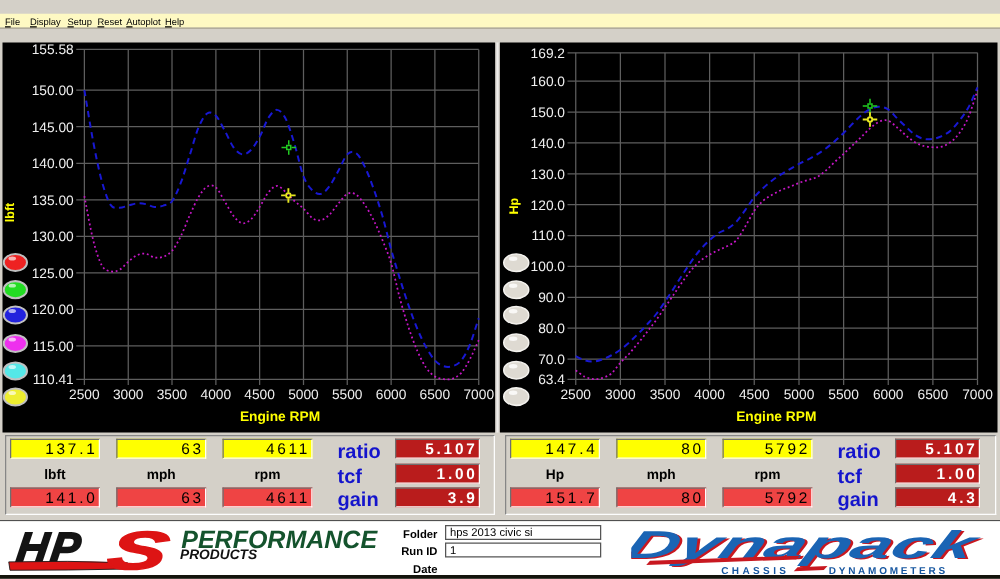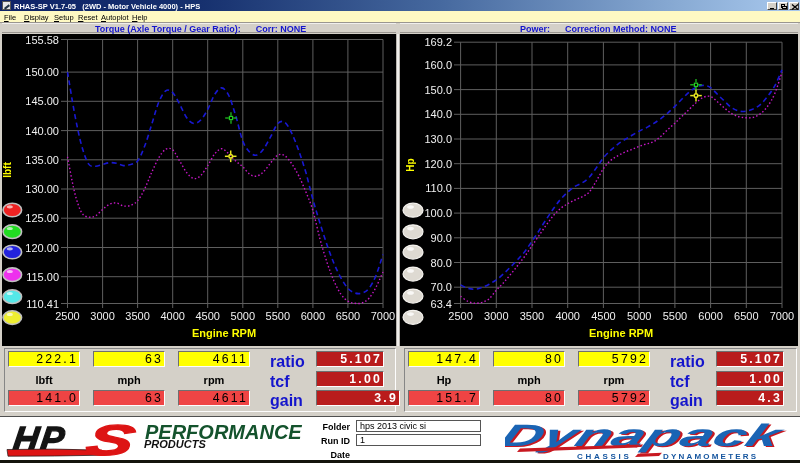--- a/index.html
+++ b/index.html
@@ -32,49 +32,27 @@
 #botdark{position:absolute;left:0;top:47px;width:800px;height:3px;background:#14140c;}
 #hpslogo{position:absolute;left:4px;top:7px;width:145px;height:43px;}
 #perf1{position:absolute;left:145px;top:9px;font-size:20px;font-weight:bold;font-style:italic;color:#14532d;line-height:1;}
 #perf2{position:absolute;left:144px;top:26px;font-size:11px;font-weight:bold;font-style:italic;color:#111;line-height:1;}
 .flabel{position:absolute;font-size:9px;font-weight:bold;color:#000;text-align:right;width:40px;}
 .fbox{position:absolute;left:356px;width:125px;height:12px;background:#fff;border:1px solid #555;font-size:9px;color:#000;padding-left:3px;line-height:11px;}
 #dynlogo{position:absolute;left:505px;top:9px;width:292px;height:40px;}
 </style></head>
 <body>
 <div id="win">
-  <div id="titlebar">
-    <div id="ticon"></div>
-    <div id="ttext">RHAS-SP V1.7-05&nbsp;&nbsp; (2WD - Motor Vehicle 4000) - HPS</div>
-    <div class="wbtn" style="left:767px;">
-        <i style="position:absolute;left:2px;top:4.5px;width:4px;height:1.5px;background:#000"></i>
-      </div>
-    <div class="wbtn" style="left:778px;">
-        <i style="position:absolute;left:1.5px;top:1px;width:4.5px;height:3.5px;border:1px solid #000"></i>
-        <i style="position:absolute;left:3px;top:2.5px;width:4.5px;height:3.5px;border:1px solid #000;background:#d4d0c8"></i>
-      </div>
-    <div class="wbtn" style="left:789px;">
-        <svg width="8" height="6" style="position:absolute;left:0.5px;top:0.5px">
-          <path d="M1 0.5 L7 5.5 M7 0.5 L1 5.5" stroke="#000" stroke-width="1.3"></path>
-        </svg>
-      </div>
-  </div>
   <div id="menubar">
     <span class="mi" style="left:4px;"><u>F</u>ile</span>
     <span class="mi" style="left:24px;"><u>D</u>isplay</span>
     <span class="mi" style="left:54px;"><u>S</u>etup</span>
     <span class="mi" style="left:78px;"><u>R</u>eset</span>
     <span class="mi" style="left:101px;"><u>A</u>utoplot</span>
     <span class="mi" style="left:132px;"><u>H</u>elp</span>
-  </div>
-  <div id="hdr">
-    <div class="hbar" style="left:2px;width:394px;"></div>
-    <div class="hbar" style="left:400px;width:398px;"></div>
-    <div class="htxt" style="left:95px;">Torque (Axle Torque / Gear Ratio):      Corr: NONE</div>
-    <div class="htxt" style="left:520px;">Power:      Correction Method: NONE</div>
   </div>
   <div class="chart" id="chartL">
       <svg width="394" height="312" style="position:absolute;left:0;top:0">
         <g stroke="#5e5e5e" stroke-width="1">
           <line x1="65.5" y1="5.5" x2="65.5" y2="269.5"></line>
           <line x1="65.5" y1="269.5" x2="65.5" y2="274"></line>
           <line x1="100.6" y1="5.5" x2="100.6" y2="269.5"></line>
           <line x1="100.6" y1="269.5" x2="100.6" y2="274"></line>
           <line x1="135.6" y1="5.5" x2="135.6" y2="269.5"></line>
           <line x1="135.6" y1="269.5" x2="135.6" y2="274"></line>
@@ -244,35 +222,35 @@
         <g stroke="#e8e820" stroke-width="1.5" fill="none">
           <line x1="290.2" y1="61.6" x2="293.8" y2="61.6"></line>
           <line x1="298.2" y1="61.6" x2="301.8" y2="61.6"></line>
           <line x1="296" y1="55.800000000000004" x2="296" y2="59.4"></line>
           <line x1="296" y1="63.800000000000004" x2="296" y2="67.4"></line>
           <circle cx="296" cy="61.6" r="1.8"></circle>
         </g>
       </svg>
     </div>
   <div class="rpanel" id="panelL">
-    <div class="vb y" style="left:3px;width:72px;">222.1</div>
+    <div class="vb y" style="left:3px;width:72px;">137.1</div>
     <div class="vb y" style="left:88px;width:72px;">63</div>
     <div class="vb y" style="left:173px;width:72px;">4611</div>
     <div class="lblrow" style="left:3px;">lbft</div>
     <div class="lblrow" style="left:88px;">mph</div>
     <div class="lblrow" style="left:173px;">rpm</div>
     <div class="vb g" style="left:3px;width:72px;">141.0</div>
     <div class="vb g" style="left:88px;width:72px;">63</div>
     <div class="vb g" style="left:173px;width:72px;">4611</div>
     <div class="bluelbl" style="top:4px;">ratio</div>
     <div class="bluelbl" style="top:24px;">tcf</div>
     <div class="bluelbl" style="top:43px;">gain</div>
     <div class="vb b" style="left:311px;width:68px;top:2px;">5.107</div>
     <div class="vb b" style="left:311px;width:68px;top:22px;">1.00</div>
-    <div class="vb b" style="left:311px;width:84px;top:41px;">3.9</div>
+    <div class="vb b" style="left:311px;width:68px;top:41px;">3.9</div>
   </div>
   <div class="rpanel" id="panelR">
     <div class="vb y" style="left:3px;width:72px;">147.4</div>
     <div class="vb y" style="left:88px;width:72px;">80</div>
     <div class="vb y" style="left:173px;width:72px;">5792</div>
     <div class="lblrow" style="left:3px;">Hp</div>
     <div class="lblrow" style="left:88px;">mph</div>
     <div class="lblrow" style="left:173px;">rpm</div>
     <div class="vb g" style="left:3px;width:72px;">151.7</div>
     <div class="vb g" style="left:88px;width:72px;">80</div>

